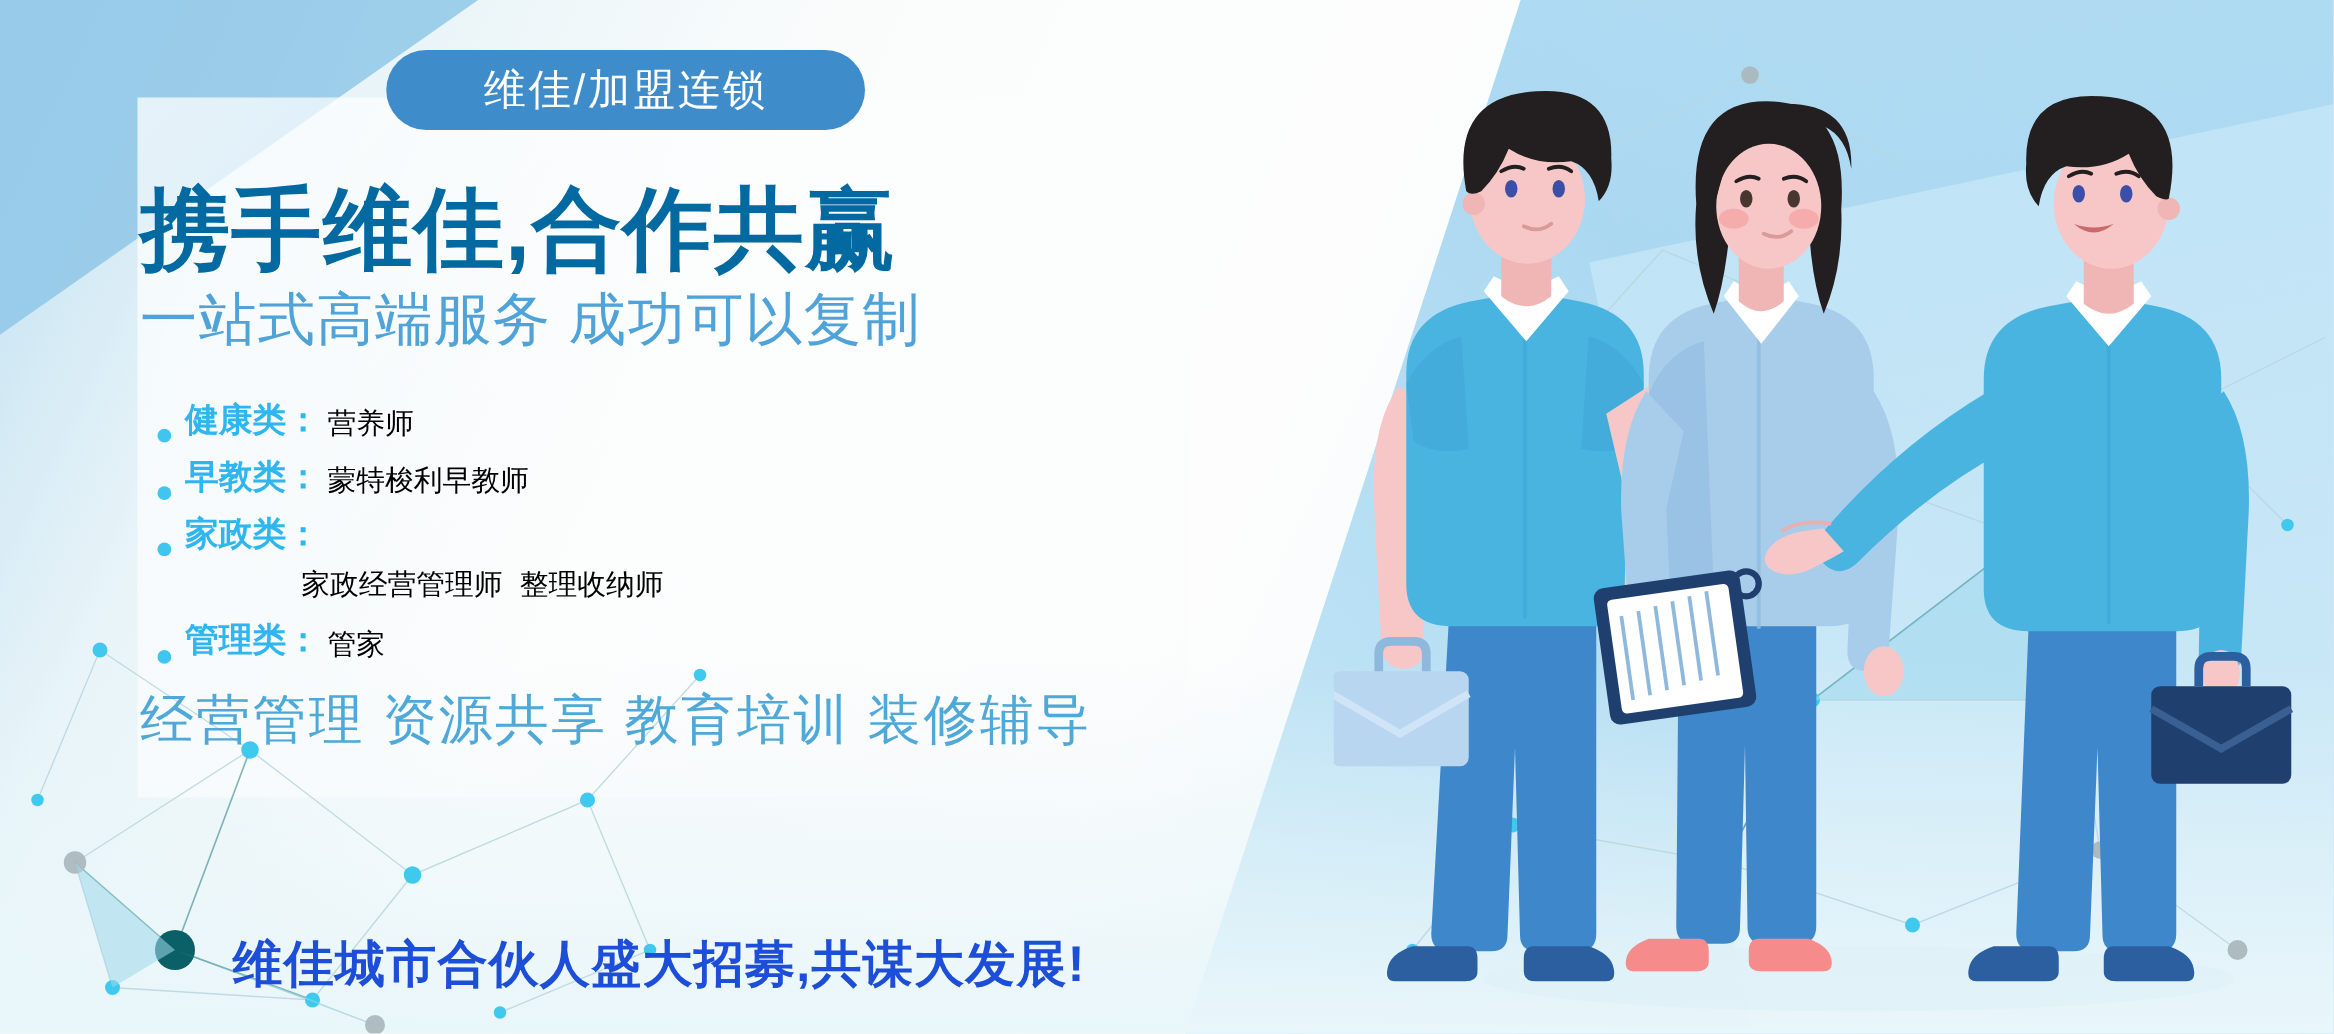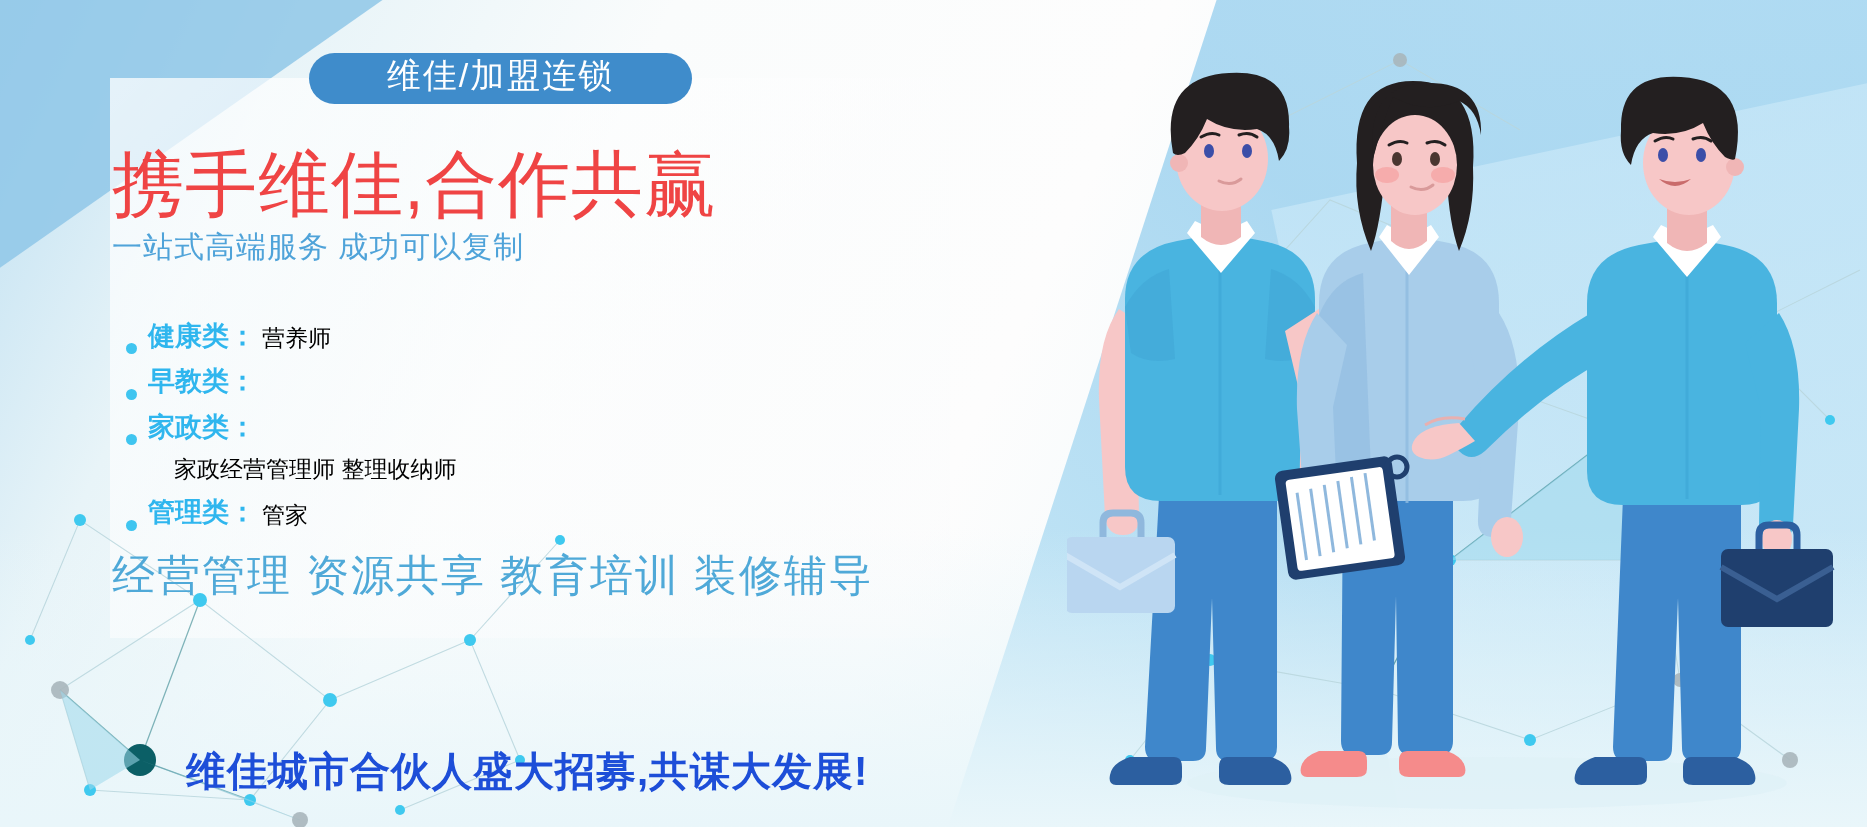--- a/index.html
+++ b/index.html
@@ -43,56 +43,56 @@
     position:absolute;left:0;bottom:0;width:100%;height:300px;
     background:linear-gradient(0deg,#e9f6fa 0%,rgba(233,246,250,0) 100%);
   }
   .panel-glow{
     position:absolute;left:110px;top:78px;width:840px;height:560px;
     background:linear-gradient(135deg,rgba(255,255,255,.75),rgba(248,250,251,.35));
   }
   .net{position:absolute;inset:0;}
   
   .badge{
-    position:absolute;left:309px;top:53px;width:383px;height:51px;
+    position:absolute;left:309px;top:40px;width:383px;height:64px;
     background:#3f8ccb;border-radius:36px;
-    display:flex;justify-content:center;
+    display:flex;align-items:center;justify-content:center;
   }
   .badge-text{
     color:#ffffff;font-size:34px;letter-spacing:2px;font-weight:400;
     white-space:nowrap;
   }
   
   .headline{
     position:absolute;left:112px;top:148px;
-    font-size:72px;font-weight:normal;color:#ef4444;letter-spacing:1px;
+    font-size:72px;font-weight:bold;color:#0369a1;letter-spacing:1px;
     white-space:nowrap;line-height:1;
   }
   .subhead{
     position:absolute;left:112px;top:232px;
-    font-size:30px;color:#4fa3d9;letter-spacing:1px;white-space:nowrap;
+    font-size:46px;color:#4fa3d9;letter-spacing:1px;white-space:nowrap;
     line-height:1;
   }
   
   .bullets{position:absolute;left:126px;top:318px;width:780px;}
   .bul-row{display:flex;align-items:flex-end;margin-bottom:9px;}
   .dot{
     width:11px;height:11px;border-radius:50%;background:#3fc5f0;
     margin-top:15px;margin-right:11px;flex:0 0 auto;
   }
   .cat{
     color:#2fb6ee;font-size:27px;font-weight:bold;white-space:nowrap;
     flex:0 0 auto;line-height:1.35;
   }
   .colon{color:#2fb6ee;font-size:27px;font-weight:bold;line-height:1.35;}
   .items{
     color:#000000;font-size:23px;white-space:nowrap;margin-left:6px;
     line-height:1.35;
   }
-  .sub-line{margin-left:48px;}
+  .sub-line{margin-left:115px;font-family:Liberation Mono, monospace;}
   
   .services{
     position:absolute;left:112px;top:547px;
     font-size:43px;color:#4fa9d8;letter-spacing:2px;white-space:nowrap;
   }
   
   .slogan{
     position:absolute;left:186px;top:744px;
     font-size:40px;font-weight:bold;color:#1d4ed8;letter-spacing:1px;
     white-space:nowrap;
@@ -329,20 +329,21 @@
       <span class="dot"></span>
       <span class="cat">健康类</span>
       <span class="colon">：</span>
       <span class="items">营养师</span>
     </div>
 
     <div class="bul-row">
       <span class="dot"></span>
       <span class="cat">早教类</span>
       <span class="colon">：</span>
+      <span class="items">蒙特梭利早教师</span>
     </div>
 
     <div class="bul-row">
       <span class="dot"></span>
       <span class="cat">家政类</span>
       <span class="colon">：</span>
     </div>
     <div class="bul-row">
       <span class="items sub-line">家政经营管理师 整理收纳师</span>
     </div>

